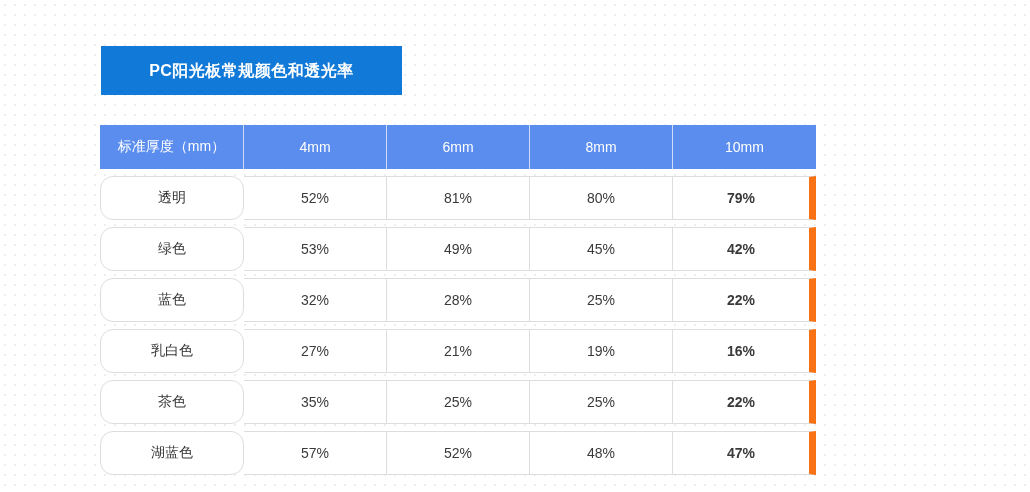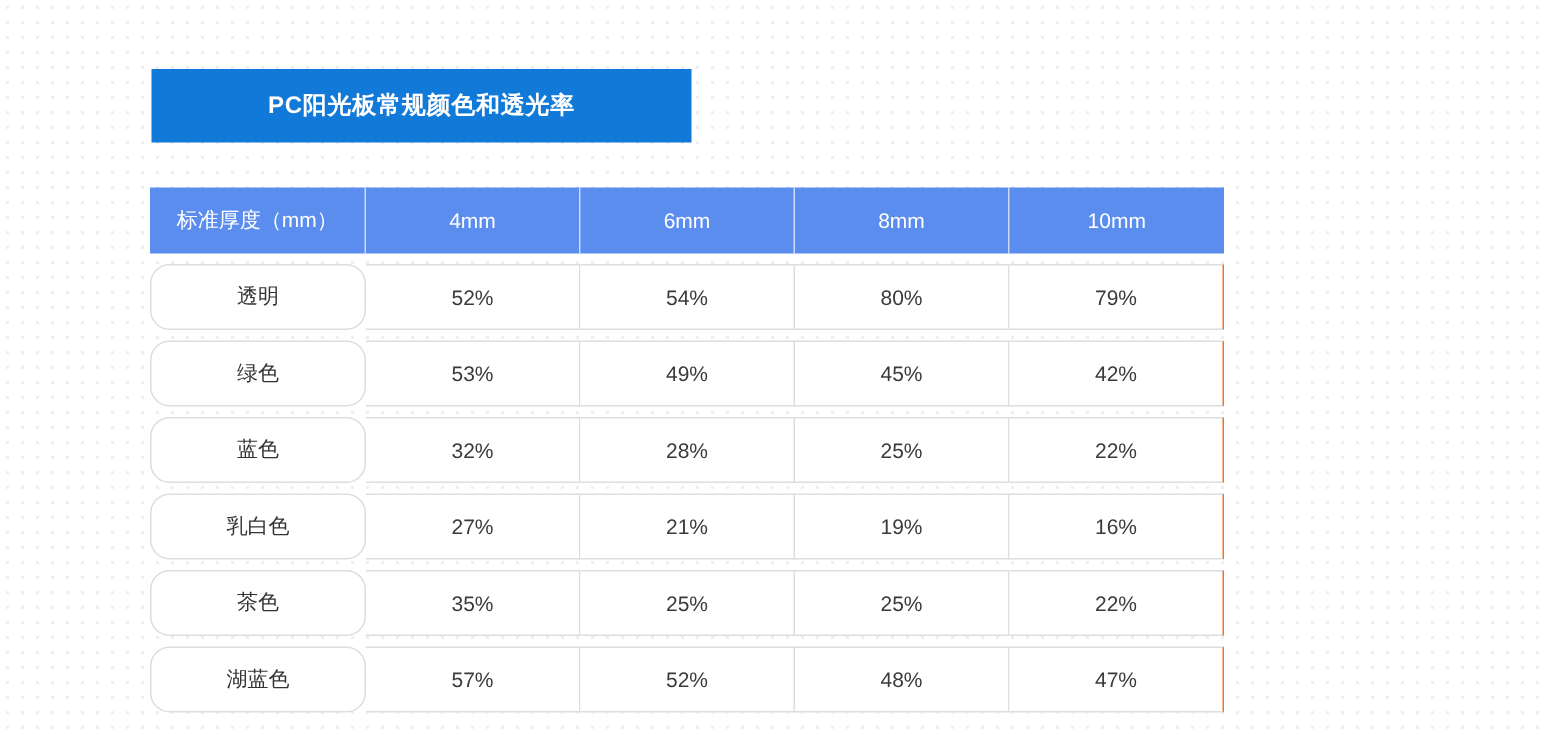--- a/index.html
+++ b/index.html
@@ -23,21 +23,21 @@
     position: relative;
     width: 1030px;
     height: 492px;
   }
 
   
   .title-banner {
     position: absolute;
     left: 101px;
     top: 46px;
-    width: 360px;
+    width: 301px;
     height: 49px;
     background: #1179d7;
     display: flex;
     align-items: center;
     justify-content: center;
     box-sizing: border-box;
   }
   .title-banner .title-text {
     color: #ffffff;
     font-size: 16px;
@@ -93,21 +93,22 @@
     border-top: 1px solid #dcdddf;
     border-bottom: 1px solid #dcdddf;
     border-right: 1px solid #dcdddf;
     box-sizing: border-box;
     white-space: nowrap;
   }
   tbody td:first-child {
     border-left: 1px solid #dcdddf;
   }
   tbody td:last-child {
-    border-right: 1px solid #f97316;
+    border-right: 7px solid #f97316;
+    font-weight: bold;
   }
   tbody td.cell-label {
     color: #333333;
     border-radius: 13px;
   }
   tbody td.cell-value {
     color: #3a3a3a;
   }
 </style>
 </head>
@@ -134,21 +135,21 @@
           <th>4mm</th>
           <th>6mm</th>
           <th>8mm</th>
           <th>10mm</th>
         </tr>
       </thead>
       <tbody>
         <tr>
           <td class="cell-label">透明</td>
           <td class="cell-value">52%</td>
-          <td class="cell-value">54%</td>
+          <td class="cell-value">81%</td>
           <td class="cell-value">80%</td>
           <td class="cell-value">79%</td>
         </tr>
         <tr>
           <td class="cell-label">绿色</td>
           <td class="cell-value">53%</td>
           <td class="cell-value">49%</td>
           <td class="cell-value">45%</td>
           <td class="cell-value">42%</td>
         </tr>

